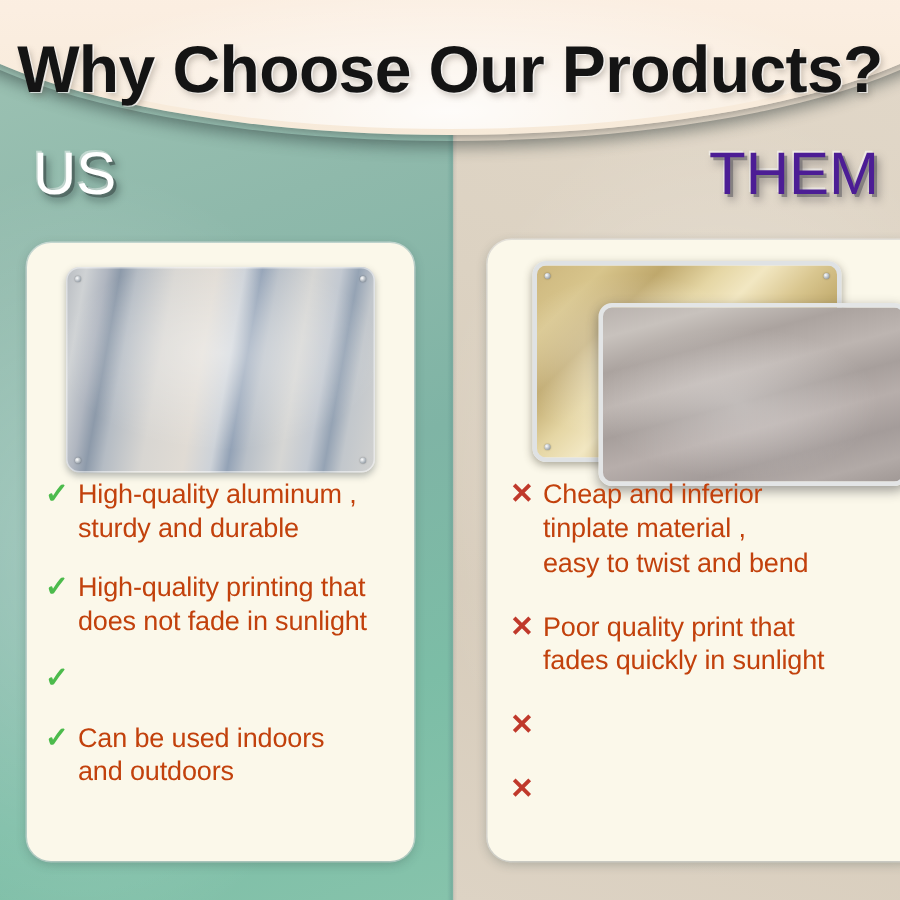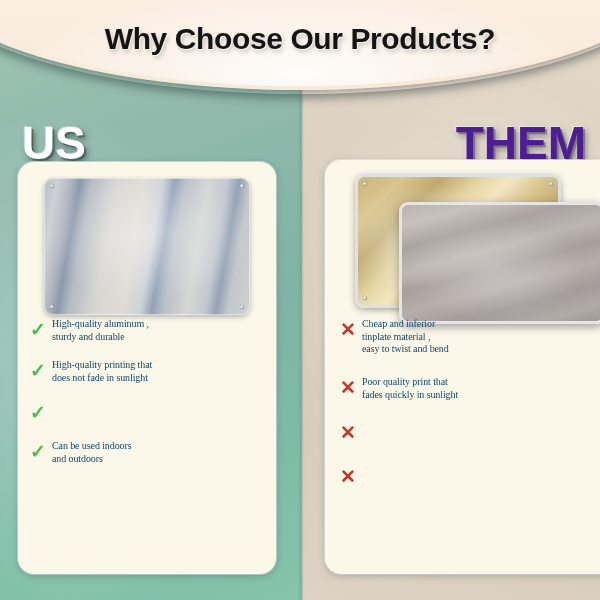--- a/index.html
+++ b/index.html
@@ -46,34 +46,33 @@
     background:radial-gradient(ellipse 420px 120px at 50% 96%, rgba(255,255,255,.85) 0%, rgba(255,255,255,0) 70%);
   }
   .band-shadow{
     position:absolute;left:-70px;top:-206px;width:740px;height:300px;
     border-radius:0 0 50% 50%/0 0 38% 38%;
     box-shadow:0 4px 9px 1px rgba(40,55,55,.42);
   }
 
   .title{
     position:absolute;left:0;top:22px;width:600px;text-align:center;
-    font-size:30px;font-weight:bold;color:#141414;
+    font-size:44px;font-weight:bold;color:#141414;
     letter-spacing:-.4px;
     text-shadow:1px 1px 0 rgba(255,255,255,.65), 2px 3px 4px rgba(90,80,70,.30);
   }
 
   
   .side-label{
-    position:absolute;font-size:46px;font-weight:bold;color:#ffffff;
+    position:absolute;font-size:40px;font-weight:normal;color:#ffffff;
     letter-spacing:0px;line-height:1;
     text-shadow:
        2px 2px 0 rgba(55,70,68,.55),
        3px 4px 6px rgba(30,45,45,.55),
       -1px -1px 0 rgba(255,255,255,.45);
-    margin-top: 24px;
   }
   .label-us{left:22px;top:96px;}
   .label-them{right:14px;top:96px;color:#4c1d95;
     text-shadow:
        2px 2px 0 rgba(90,88,95,.55),
        3px 4px 6px rgba(60,58,66,.50),
       -1px -1px 0 rgba(255,255,255,.55);}
 
   
   .card{
@@ -139,22 +138,22 @@
   .list-right{left:340px;top:318px;width:268px;}
 
   .bullet{display:flex;align-items:flex-start;margin-bottom:16px;}
   .bullet .mark{
     flex:0 0 auto;width:22px;font-size:19px;font-weight:bold;line-height:1.22;
     text-align:left;
   }
   .mark-check{color:#4cbb4c;}
   .mark-cross{color:#c0392b;}
   .bullet .txt{
-    font-size:10px;line-height:1.27;color:#0c4a6e;
-    font-weight:500;letter-spacing:-.1px;white-space:pre-line;font-family:Liberation Serif, serif;
+    font-size:18px;line-height:1.27;color:#c2410c;
+    font-weight:500;letter-spacing:-.1px;white-space:pre-line;
   }
   .list-right .bullet{margin-bottom:20px;}
 </style>
 </head>
 <body>
 
 <div id="poster">
 
   <div class="bg-left"></div>
   <div class="bg-right"></div>

